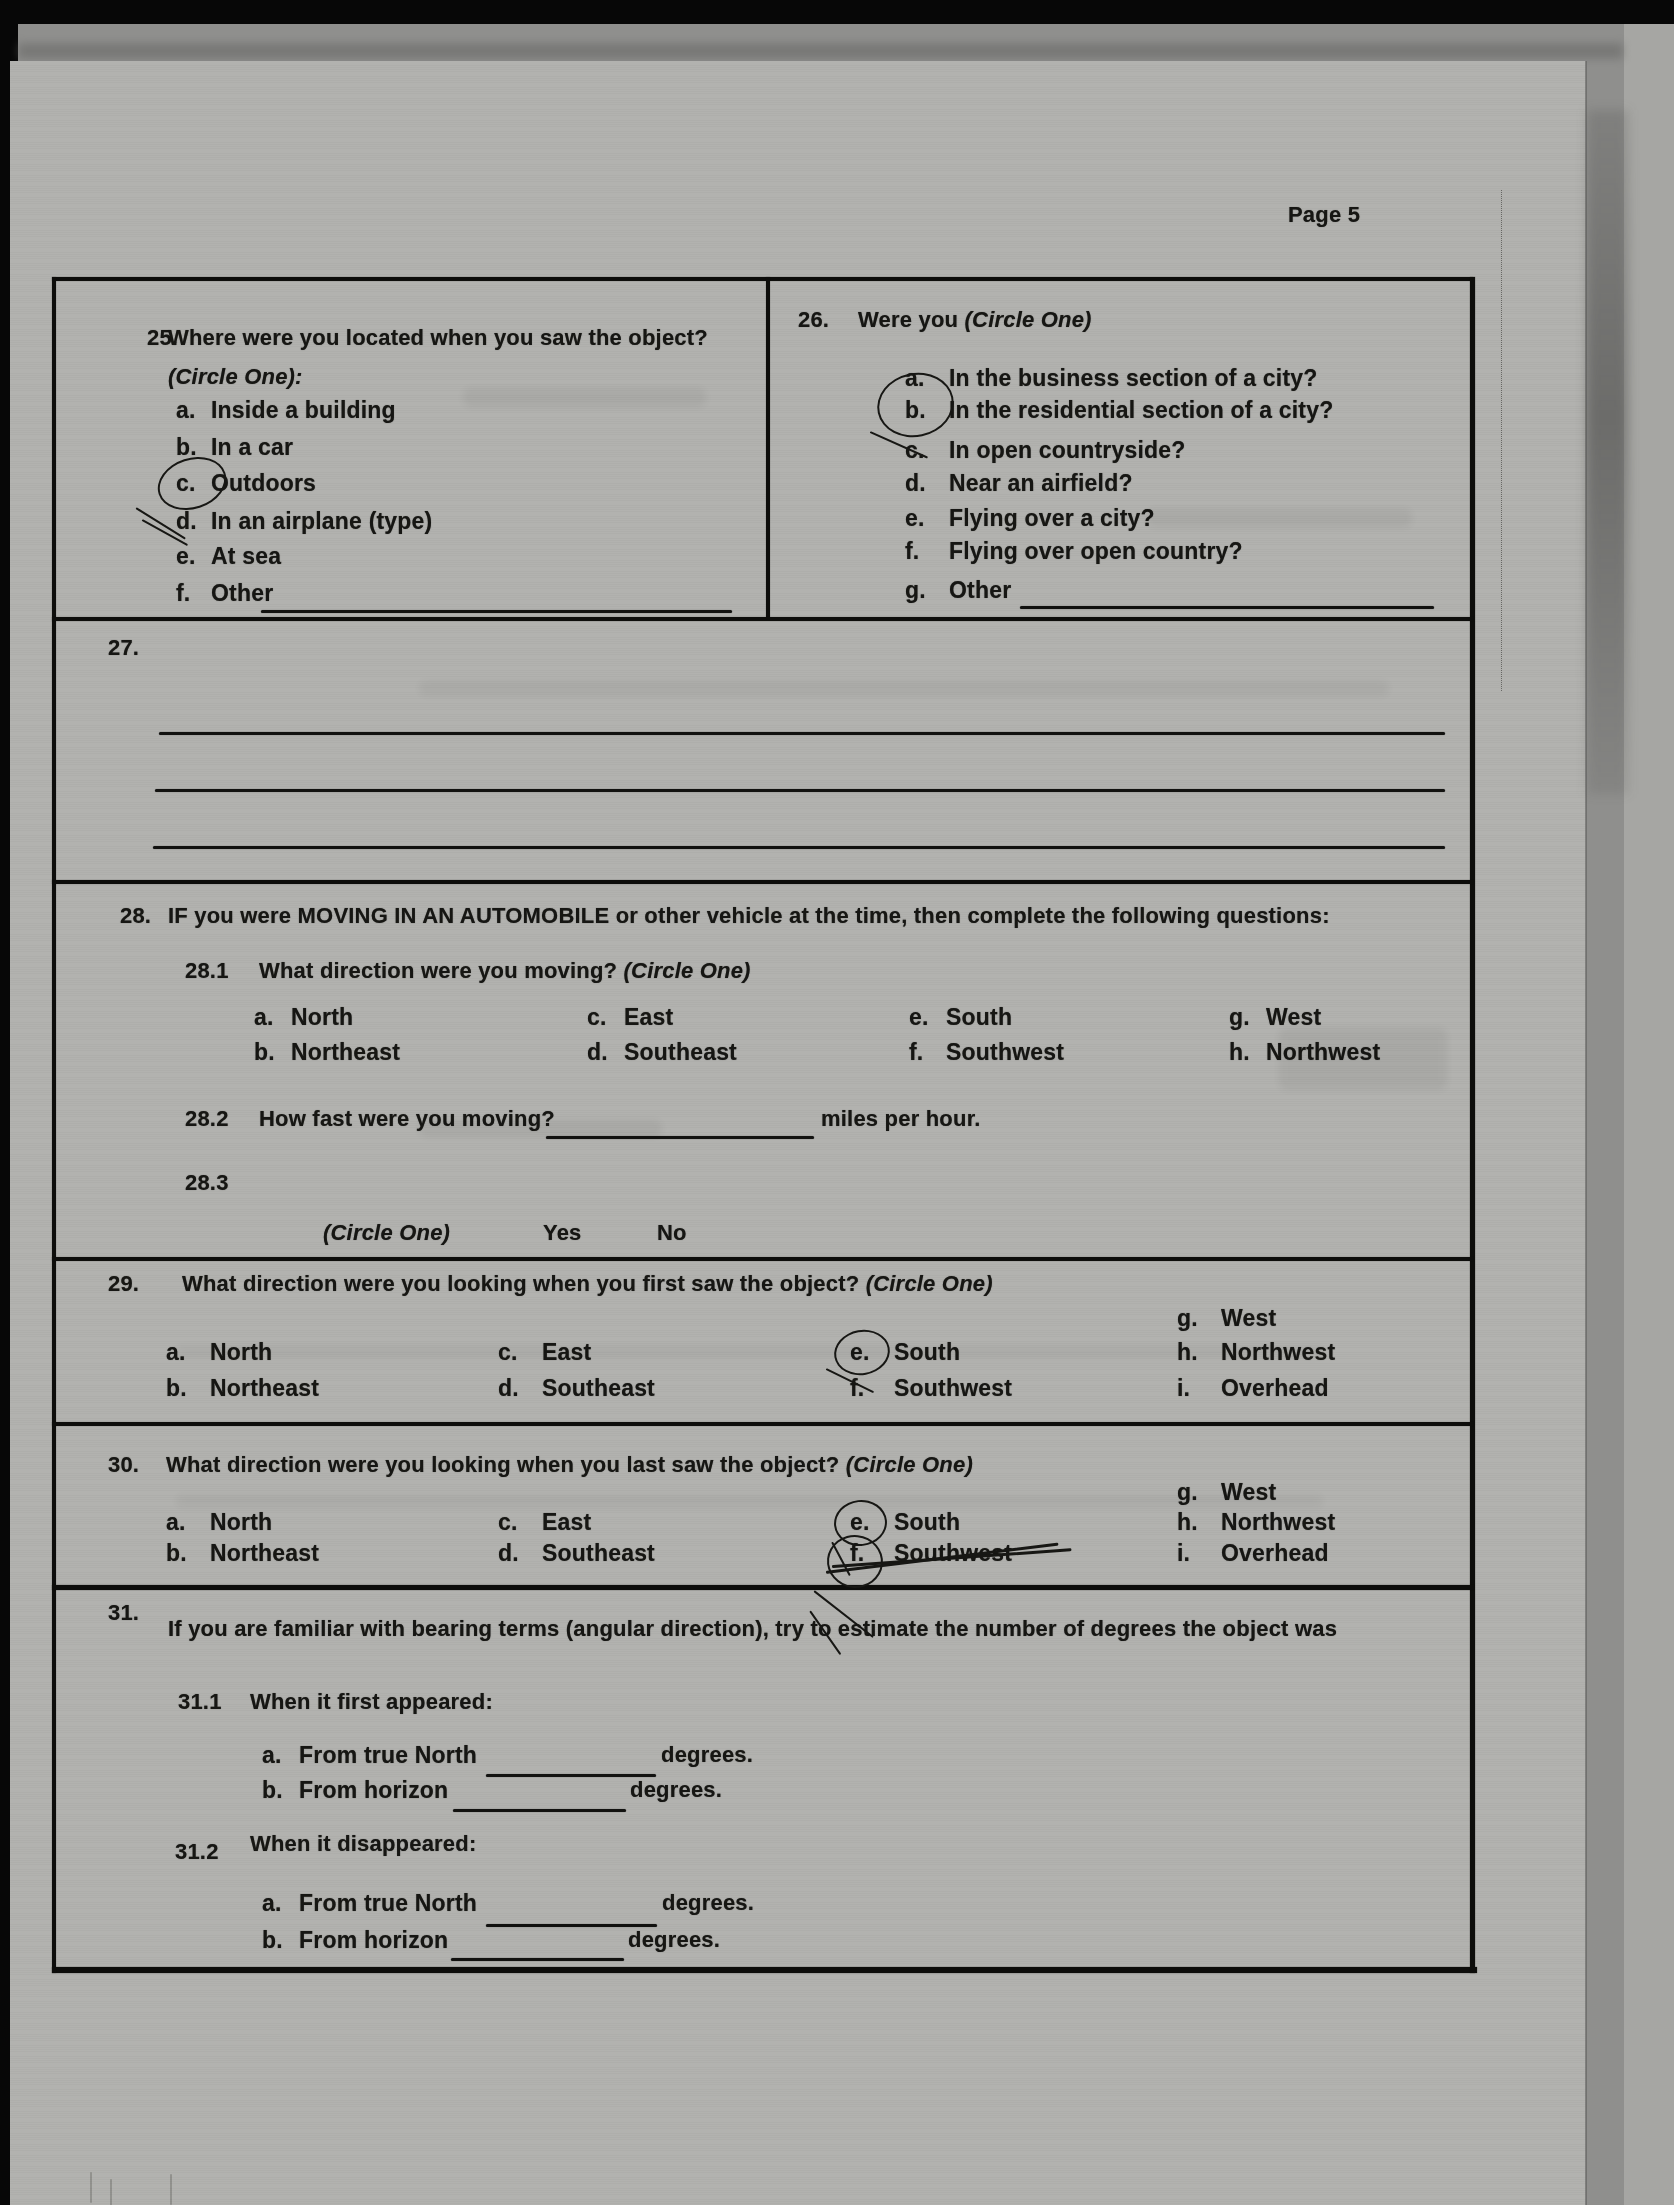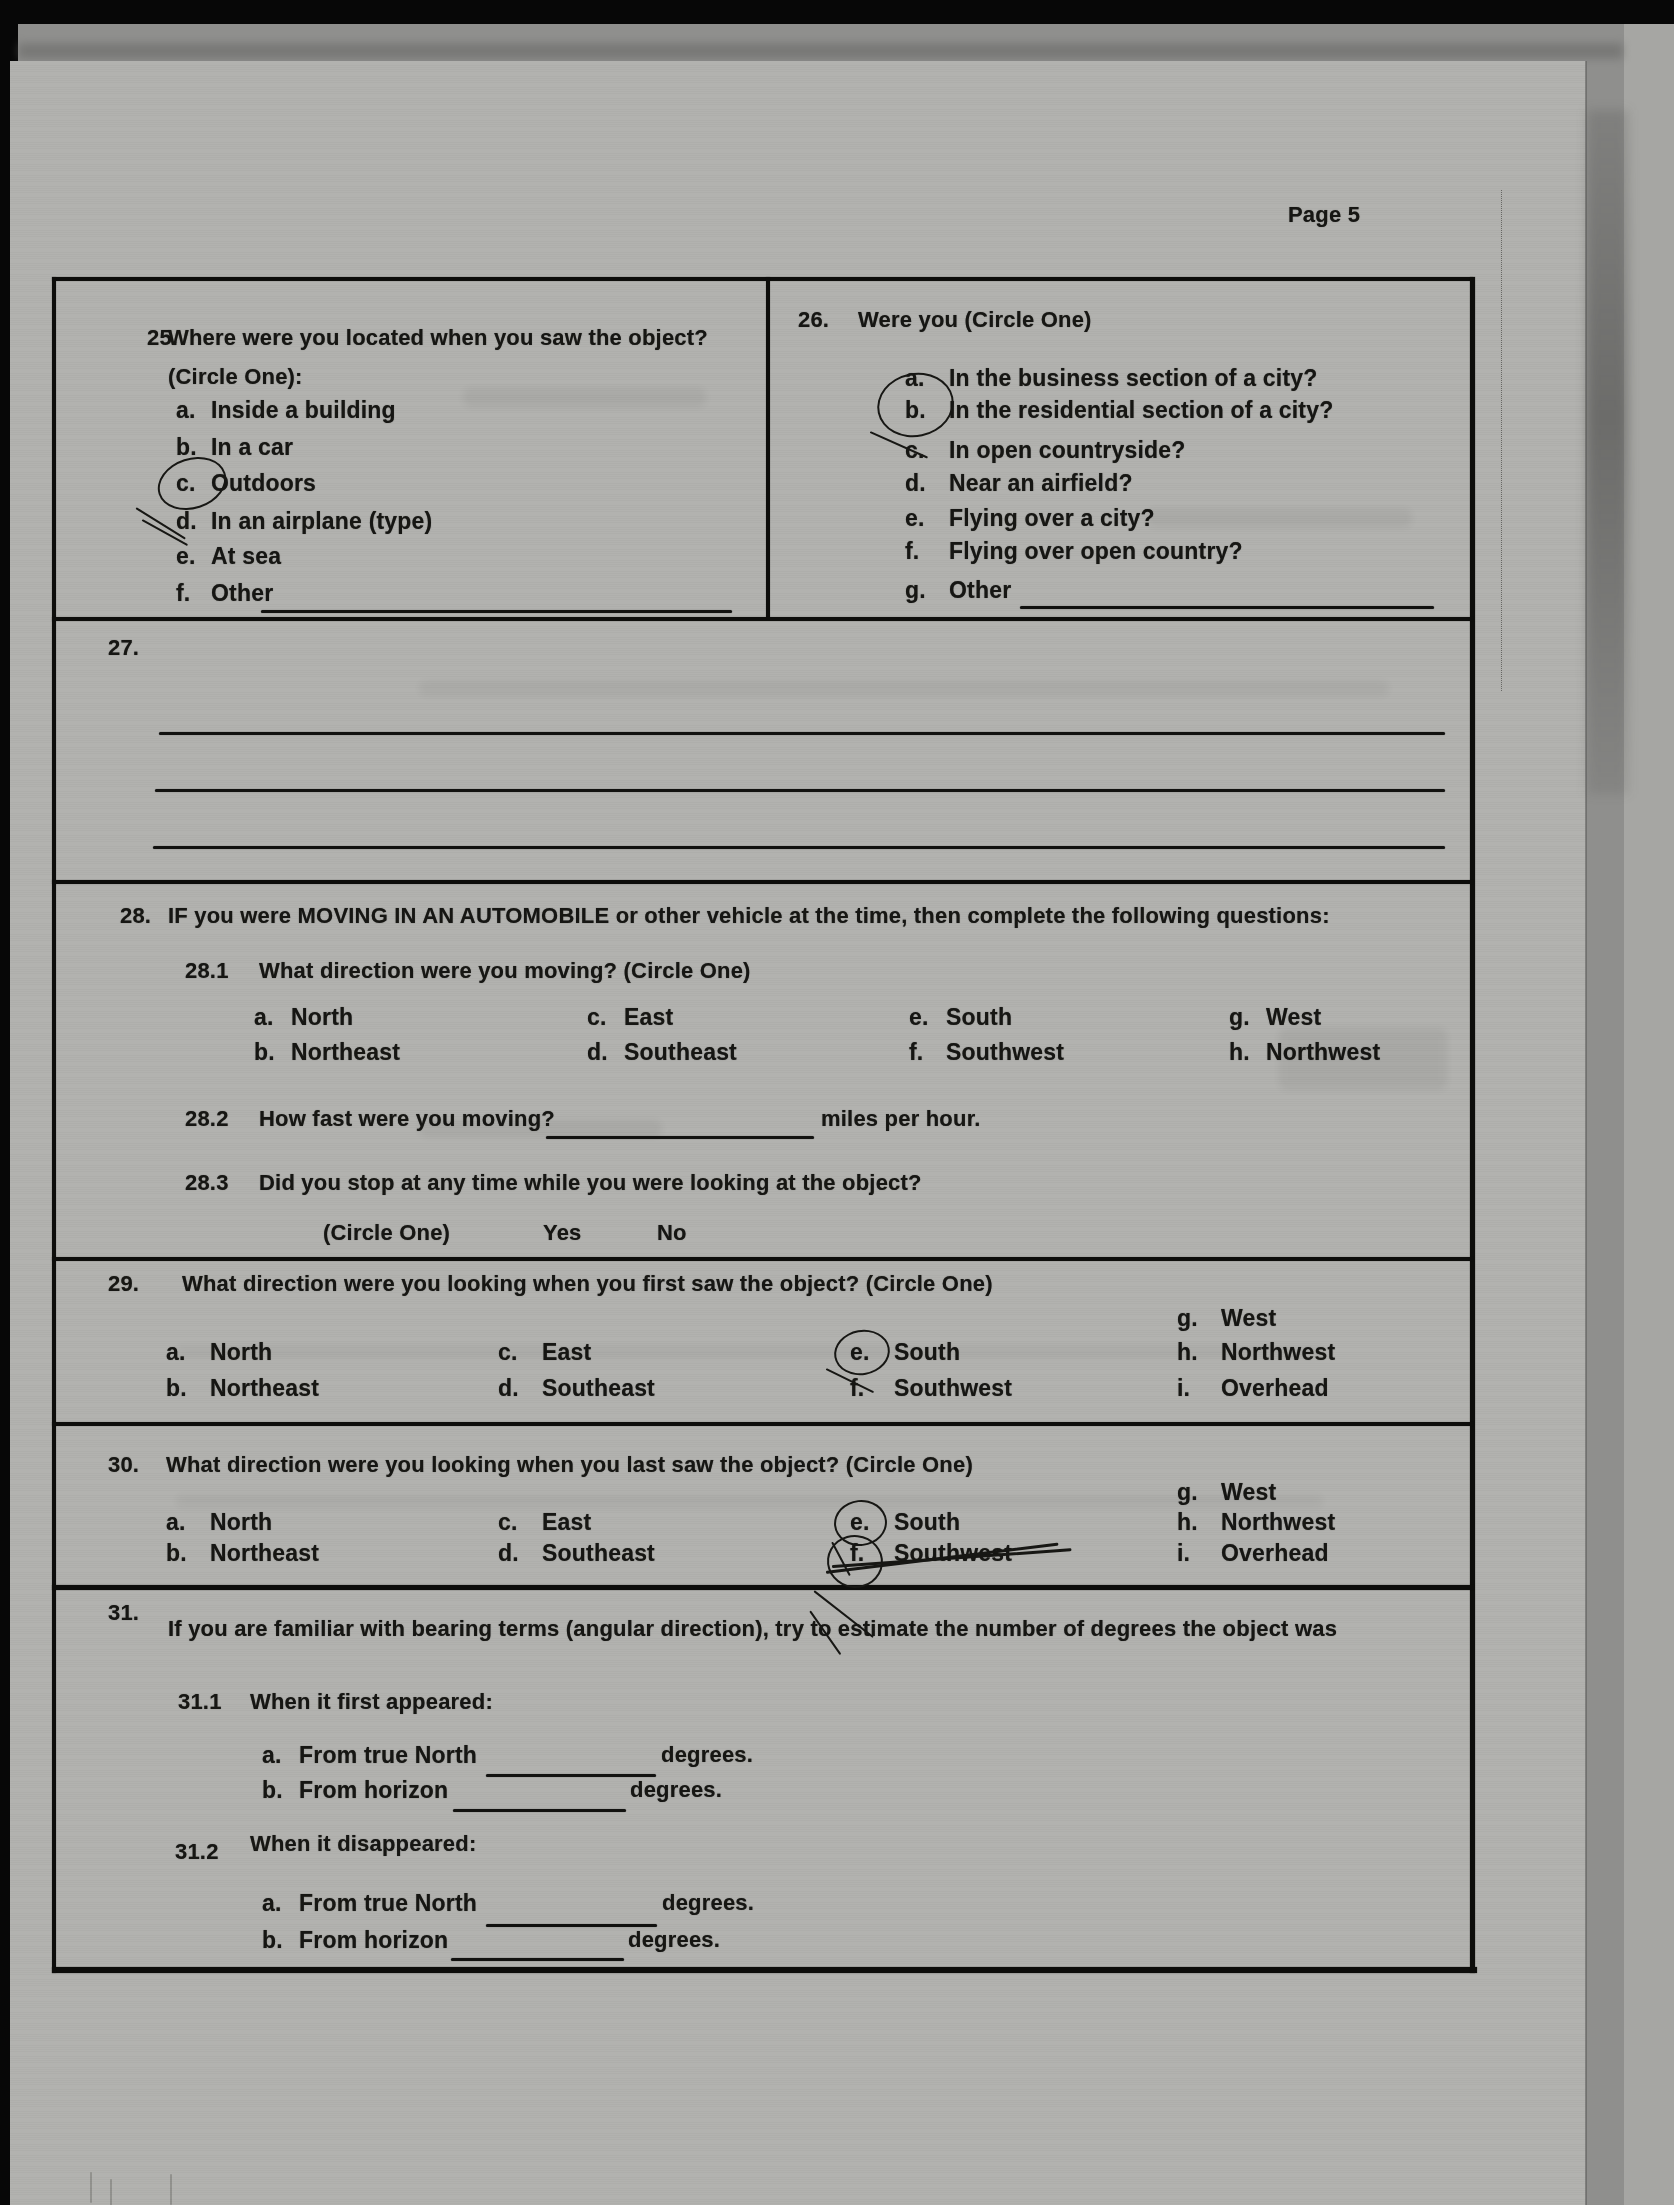--- a/index.html
+++ b/index.html
@@ -11,21 +11,21 @@
   .paper{position:absolute;left:9.7px;top:61px;width:1576px;height:2429px;background:#b1b1ae;}
   .paper-noise{position:absolute;left:9.7px;top:61px;width:1576px;height:2429px;
         background:repeating-linear-gradient(0deg,rgba(0,0,0,.02) 0 0.9px,rgba(255,255,255,.015) 0.9px 2.2px);}
   .edgeline{position:absolute;left:1585px;top:61px;width:1.8px;height:2429px;background:rgba(90,90,88,.55);}
   .shadowstrip{position:absolute;left:1587px;top:110px;width:41px;height:684px;
         background:linear-gradient(180deg,rgba(60,60,58,.18),rgba(60,60,58,.42) 45%,rgba(60,60,58,.12));filter:blur(5.3px);}
   .fold{position:absolute;left:1501px;top:190px;height:501px;width:0;border-left:1.8px dotted rgba(30,30,28,.5);}
   .bar{position:absolute;background:#0d0d0b;box-shadow:0 0 0.9px rgba(10,10,8,.8);}
   .t{position:absolute;white-space:nowrap;font-size:23px;line-height:26.5px;text-shadow:0 0 0.9px rgba(20,20,18,.55);letter-spacing:0.2px;}
   .fs50{font-size:22px;}
-  .it{}
+  .it{font-style:italic;}
   .opt{position:absolute;display:flex;white-space:nowrap;font-size:23px;line-height:26.5px;text-shadow:0 0 0.9px rgba(20,20,18,.55);letter-spacing:0.2px;}
   .lw80 .ol{width:35px;flex:0 0 auto;} .lw100 .ol{width:44px;flex:0 0 auto;} .lw85 .ol{width:37px;flex:0 0 auto;}
   .bl{position:absolute;background:#121210;height:3.1px;border-radius:1.8px;box-shadow:0 0 0.9px rgba(10,10,8,.7);}
   .circ{position:absolute;border:2.6px solid #171714;border-radius:50%;}
   .tl{position:absolute;background:#171714;height:2.2px;transform-origin:left center;border-radius:1.3px;}
   .ghost{position:absolute;background:#141412;filter:blur(3.5px);border-radius:8px;}
   .scr{position:absolute;background:rgba(30,30,28,.22);height:2.2px;transform-origin:left center;border-radius:1.3px;}
 </style>
 </head>
 <body>
@@ -159,21 +159,20 @@
     </div>
   <div class="opt lw85" style="left:1229px;top:1039px;">
       <span class="ol">h.</span>
       <span>Northwest</span>
     </div>
   <div class="t fs50" style="left:185px;top:1106px;">28.2</div>
   <div class="t fs50" style="left:259px;top:1106px;">How fast were you moving?</div>
   <div class="bl" style="left:546px;top:1136px;width:268px;"></div>
   <div class="t fs50" style="left:821px;top:1106px;">miles per hour.</div>
   <div class="t fs50" style="left:185px;top:1170px;">28.3</div>
-  <div class="t fs50" style="left:259px;top:1170px;">Did you stop at any time while you were looking at the object?</div>
   <div class="t fs50 it" style="left:323px;top:1220px;">(Circle One)</div>
   <div class="t fs50" style="left:543px;top:1220px;">Yes</div>
   <div class="t fs50" style="left:657px;top:1220px;">No</div>
 
   <div class="t fs50" style="left:108px;top:1271px;">29.</div>
   <div class="t fs50" style="left:182px;top:1271px;"><span>What direction were you looking when you first saw the object?</span> <span class="it">(Circle One)</span></div>
   <div class="opt lw100" style="left:1177px;top:1305px;">
       <span class="ol">g.</span>
       <span>West</span>
     </div>

